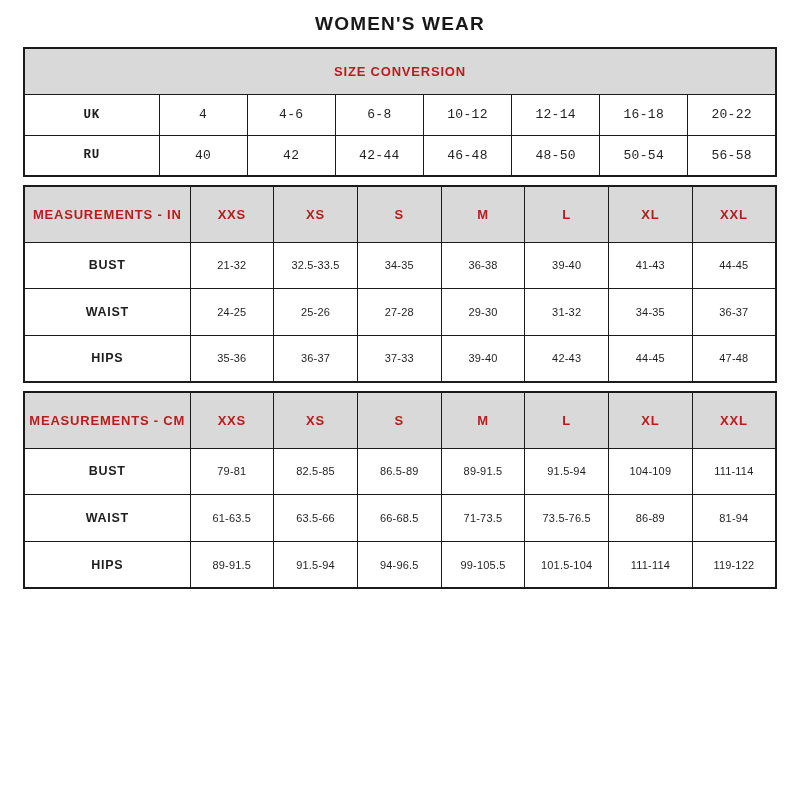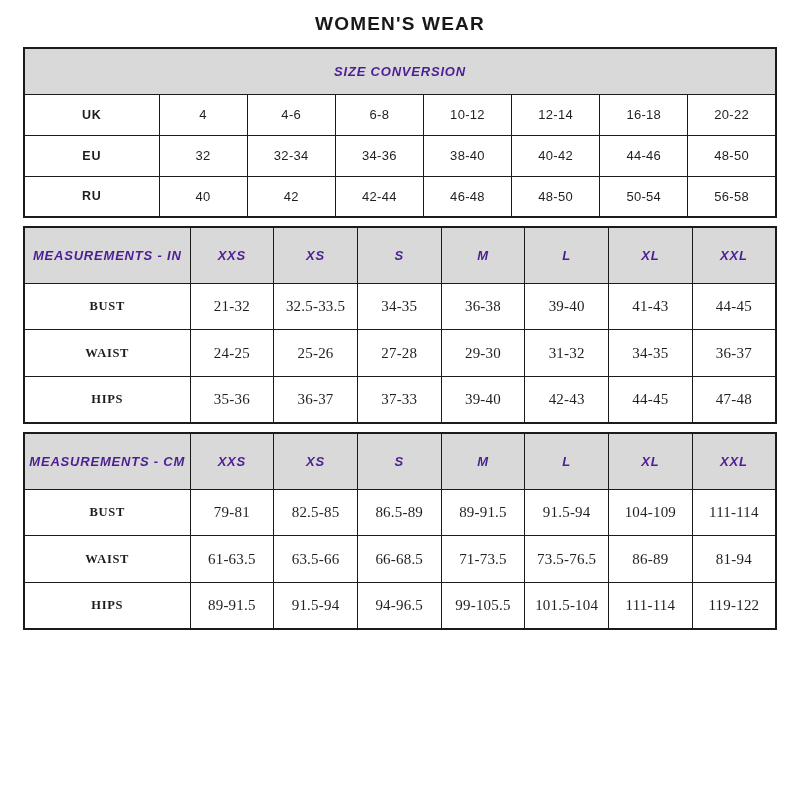--- a/index.html
+++ b/index.html
@@ -20,38 +20,38 @@
     border-collapse:collapse;table-layout:fixed;
     border:2px solid #1b1b1b;
   }
   th,td{
     border:1.5px solid #1b1b1b;
     text-align:center;vertical-align:middle;
     padding:0;overflow:hidden;white-space:nowrap;
   }
   .band{
     background:#d9d9d9;
-    font-weight:700;font-size:13px;letter-spacing:0.8px;color:#4c1d95;font-style:italic;
+    font-weight:700;font-size:13px;letter-spacing:0.8px;color:#b91c1c;
   }
   .colhead{
     background:#ffffff;
     font-weight:700;font-size:13px;letter-spacing:0.8px;color:#1a1a1a;
   }
   .rowlabel{
     font-weight:700;font-size:12.5px;letter-spacing:0.7px;color:#1d1d1d;
   }
   .val{font-weight:400;color:#1f1f1f;}
   #tbl-size .val{font-size:13px;letter-spacing:0.3px;}
-  #tbl-in .val,#tbl-cm .val{font-size:15px;letter-spacing:0.2px;margin-top:37px;}
+  #tbl-in .val,#tbl-cm .val{font-size:11px;letter-spacing:0.2px;margin-top:37px;}
   
   #tbl-size tr.bandrow{height:46px;}
   #tbl-size tr.colsrow{height:44px;}
-  #tbl-size tbody tr{height:41px;}
+  #tbl-size tbody tr{height:41px;font-family:Liberation Mono, monospace;}
   #tbl-in tr.bandrow,#tbl-cm tr.bandrow{height:56px;}
-  #tbl-in tbody tr,#tbl-cm tbody tr{height:46.7px;font-family:Liberation Serif, serif;}
+  #tbl-in tbody tr,#tbl-cm tbody tr{height:46.7px;}
 </style>
 </head>
 <body>
 
 <div class="page">
   <h1 class="page-title">WOMEN'S WEAR</h1>
 
   <table id="tbl-size">
       <colgroup>
         <col style="width: 135px;">
@@ -71,30 +71,20 @@
       <tbody>
         <tr>
           <th class="rowlabel">UK</th>
           <td class="val">4</td>
           <td class="val">4-6</td>
           <td class="val">6-8</td>
           <td class="val">10-12</td>
           <td class="val">12-14</td>
           <td class="val">16-18</td>
           <td class="val">20-22</td>
-        </tr>
-        <tr>
-          <th class="rowlabel">EU</th>
-          <td class="val">32</td>
-          <td class="val">32-34</td>
-          <td class="val">34-36</td>
-          <td class="val">38-40</td>
-          <td class="val">40-42</td>
-          <td class="val">44-46</td>
-          <td class="val">48-50</td>
         </tr>
         <tr>
           <th class="rowlabel">RU</th>
           <td class="val">40</td>
           <td class="val">42</td>
           <td class="val">42-44</td>
           <td class="val">46-48</td>
           <td class="val">48-50</td>
           <td class="val">50-54</td>
           <td class="val">56-58</td>

